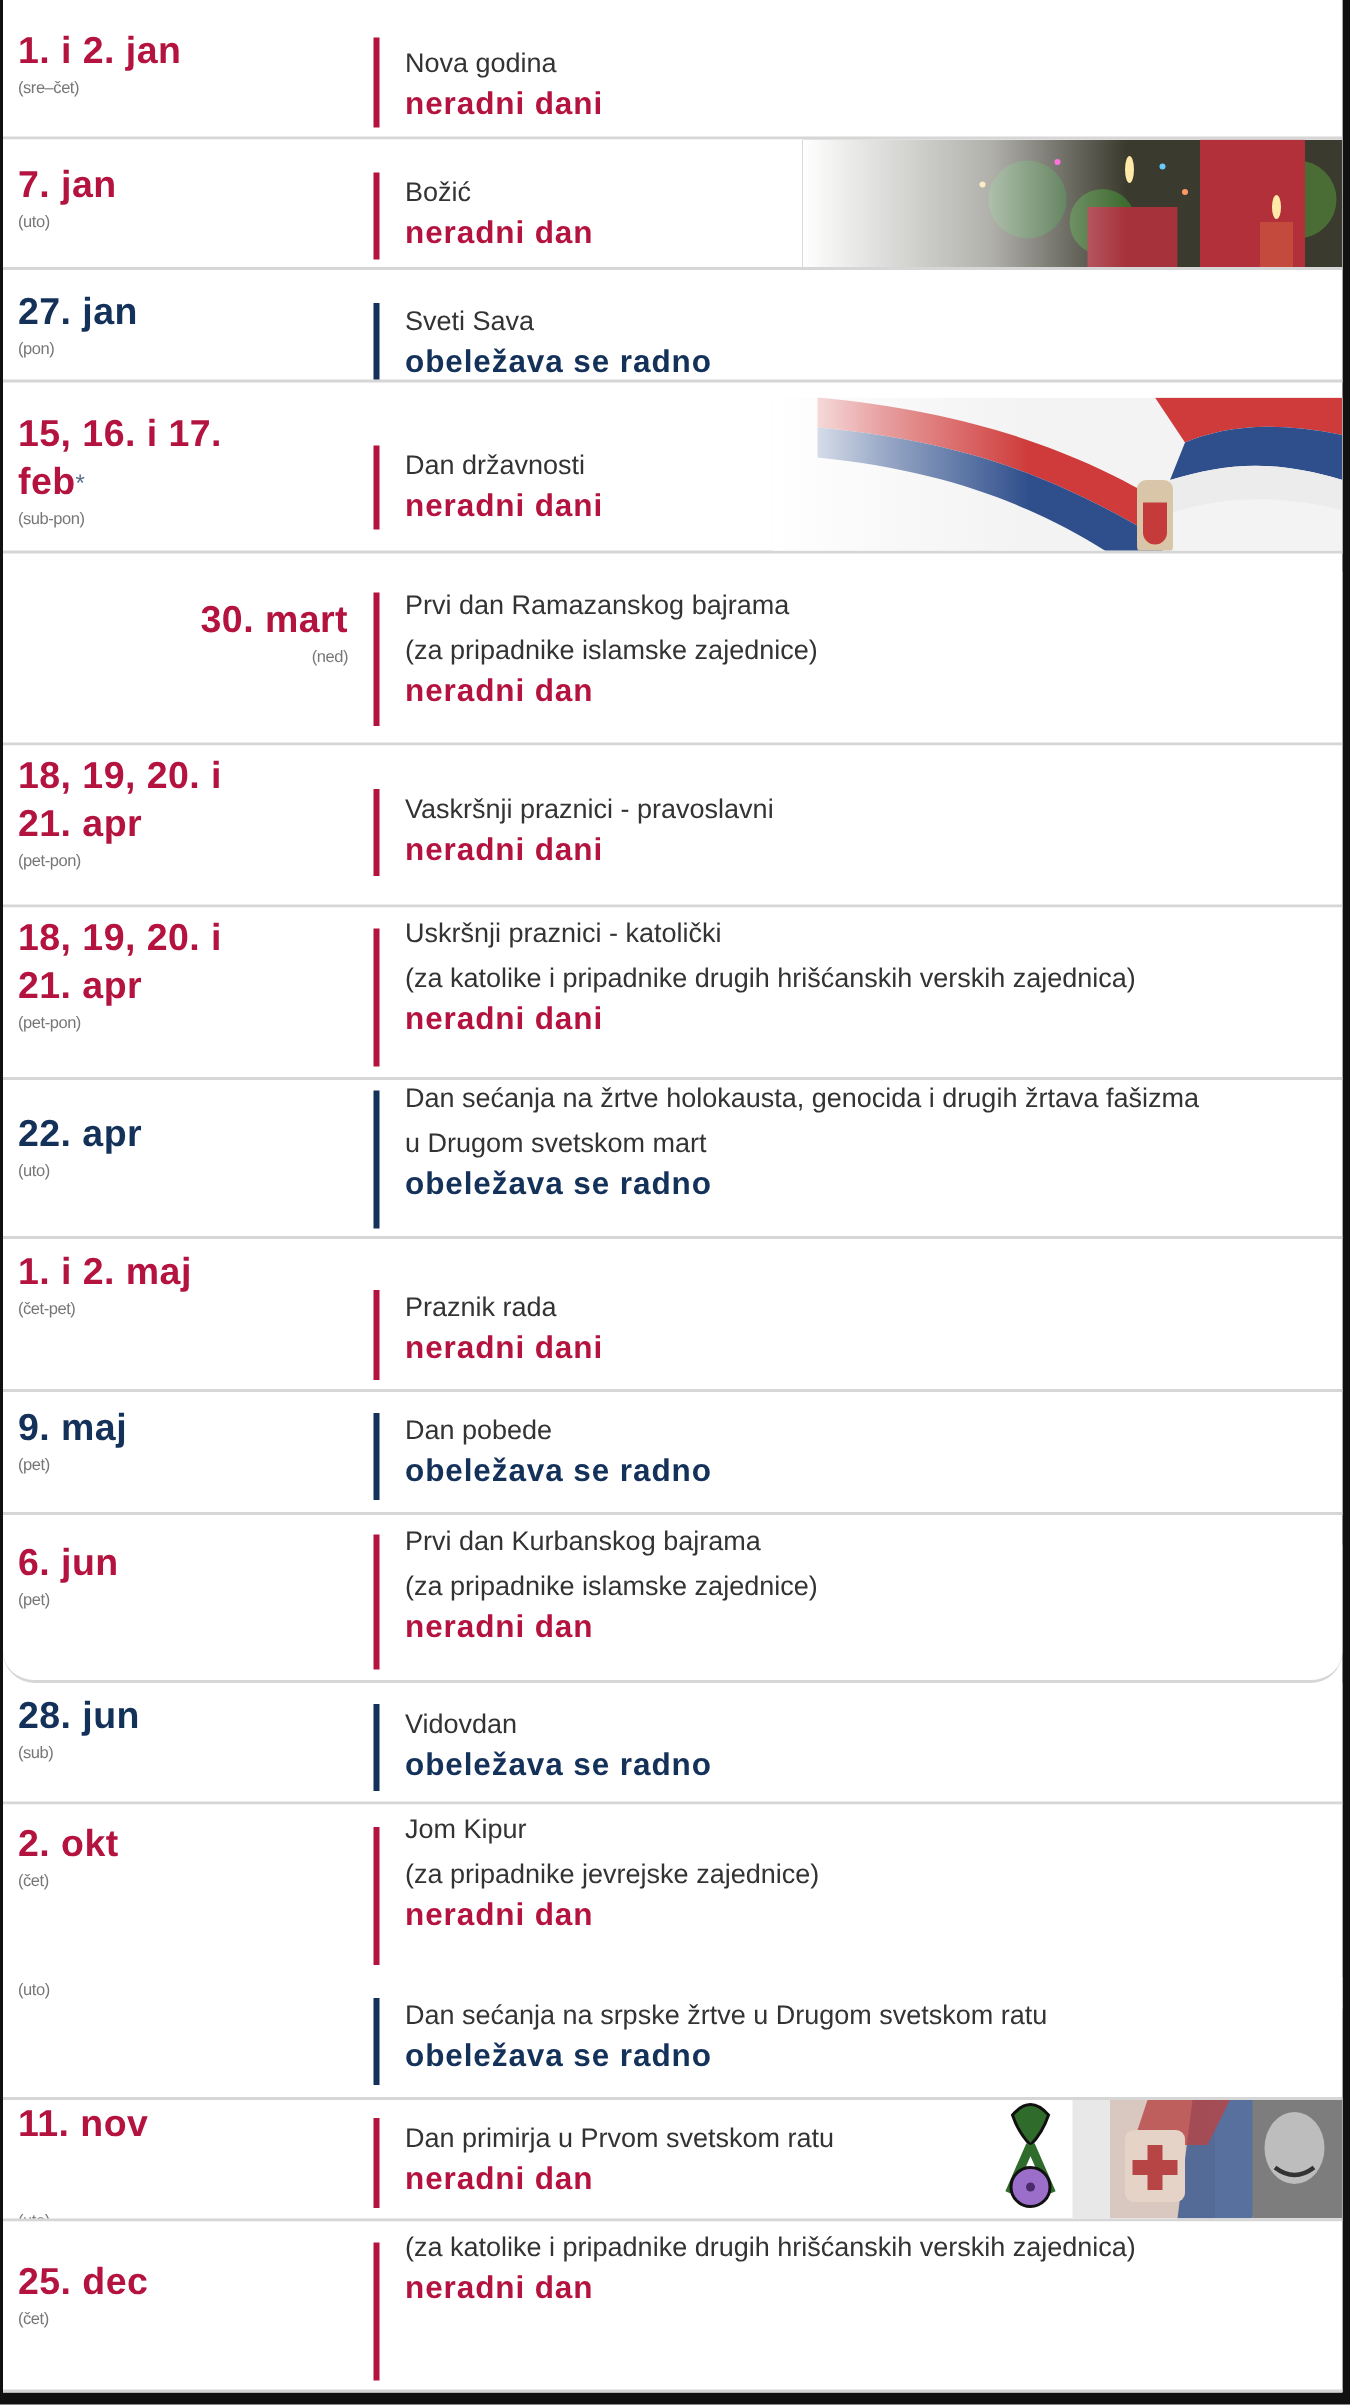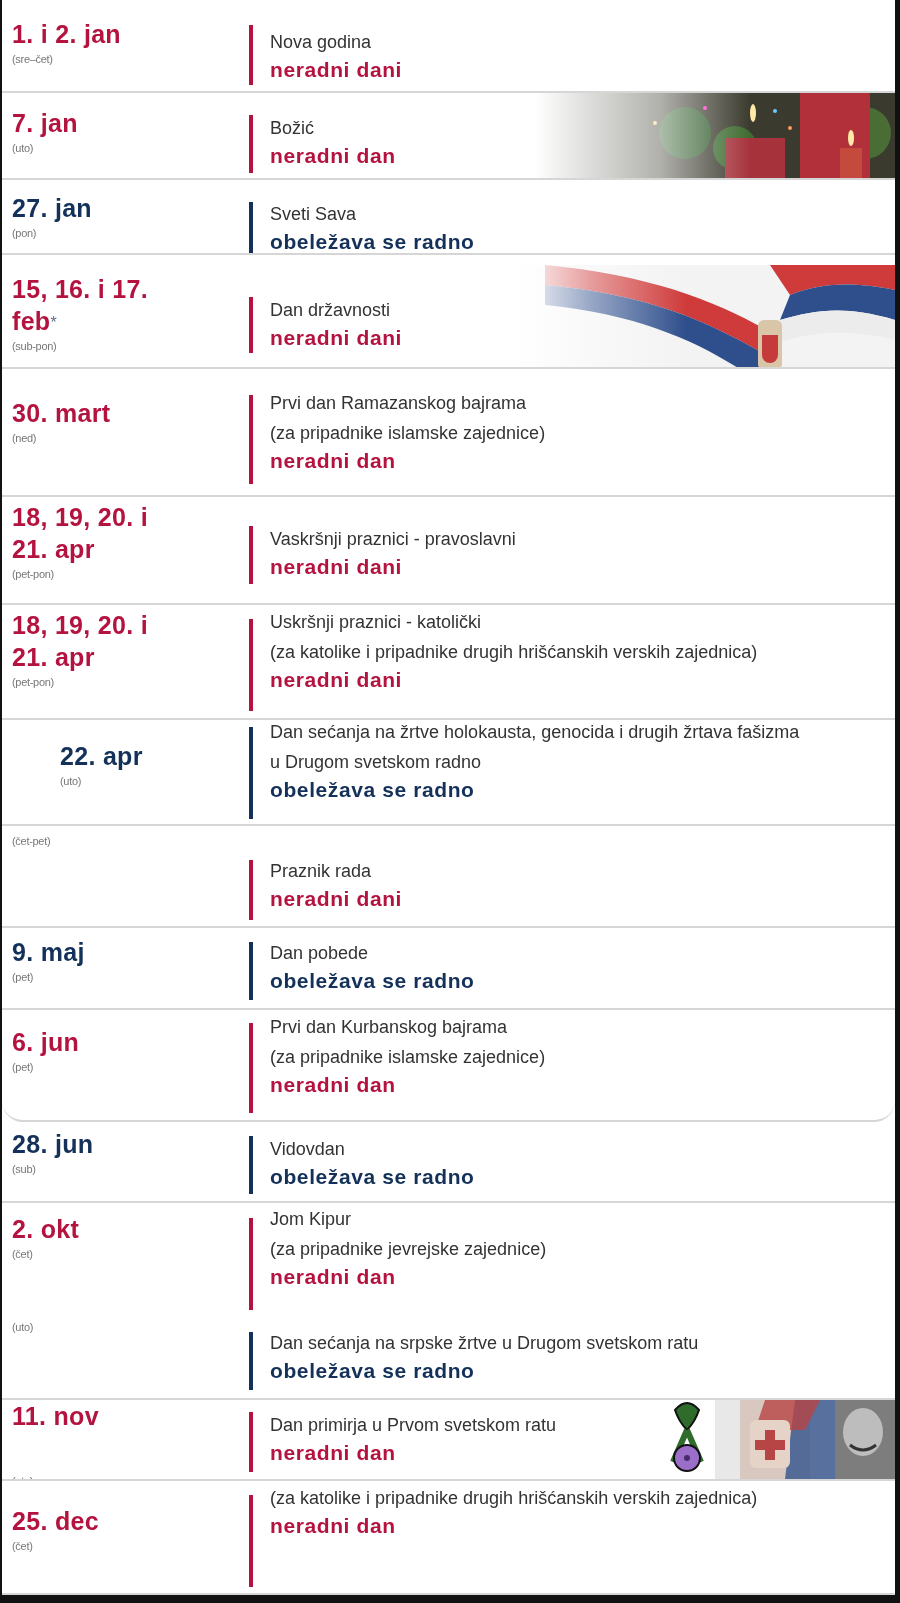--- a/index.html
+++ b/index.html
@@ -126,21 +126,21 @@
       <div class="days">(sub-pon)</div>
     </div>
     <div class="bar red-bar" style="top:32px;height:56px;"></div>
     <div class="desc-col" style="top:30px;">
       <div class="desc-line">Dan državnosti</div>
       <div class="status red">neradni dani</div>
     </div>
   </div>
 
   <div class="row" style="top:381px;height:116px;">
-    <div class="date-col" style="padding-top:16px;">
+    <div class="date-col" style="padding-top:16px;align-items:flex-end;">
       <div class="date red">30. mart</div>
       <div class="days">(ned)</div>
     </div>
     <div class="bar red-bar" style="top:14px;height:89px;"></div>
     <div class="desc-col" style="top:7px;">
       <div class="desc-line">Prvi dan Ramazanskog bajrama</div>
       <div class="desc-line">(za pripadnike islamske zajednice)</div>
       <div class="status red">neradni dan</div>
     </div>
   </div>
@@ -170,34 +170,35 @@
     </div>
     <div class="bar red-bar" style="top:14px;height:92px;"></div>
     <div class="desc-col" style="top:2px;">
       <div class="desc-line">Uskršnji praznici - katolički</div>
       <div class="desc-line">(za katolike i pripadnike drugih hrišćanskih verskih zajednica)</div>
       <div class="status red">neradni dani</div>
     </div>
   </div>
 
   <div class="row" style="top:720px;height:106px;">
-    <div class="date-col" style="padding-top:20px;margin-left:48px;">
+    <div class="date-col" style="padding-top:20px;">
       <div class="date blue">22. apr</div>
       <div class="days">(uto)</div>
     </div>
     <div class="bar blue-bar" style="top:7px;height:92px;"></div>
     <div class="desc-col" style="top:-3px;">
       <div class="desc-line">Dan sećanja na žrtve holokausta, genocida i drugih žrtava fašizma</div>
-      <div class="desc-line">u Drugom svetskom radno</div>
+      <div class="desc-line">u Drugom svetskom mart</div>
       <div class="status blue">obeležava se radno</div>
     </div>
   </div>
 
   <div class="row" style="top:826px;height:102px;">
     <div class="date-col" style="padding-top:6px;">
+      <div class="date red">1. i 2. maj</div>
       <div class="days">(čet-pet)</div>
     </div>
     <div class="bar red-bar" style="top:34px;height:60px;"></div>
     <div class="desc-col" style="top:30px;">
       <div class="desc-line">Praznik rada</div>
       <div class="status red">neradni dani</div>
     </div>
   </div>
 
   <div class="row" style="top:928px;height:82px;">

